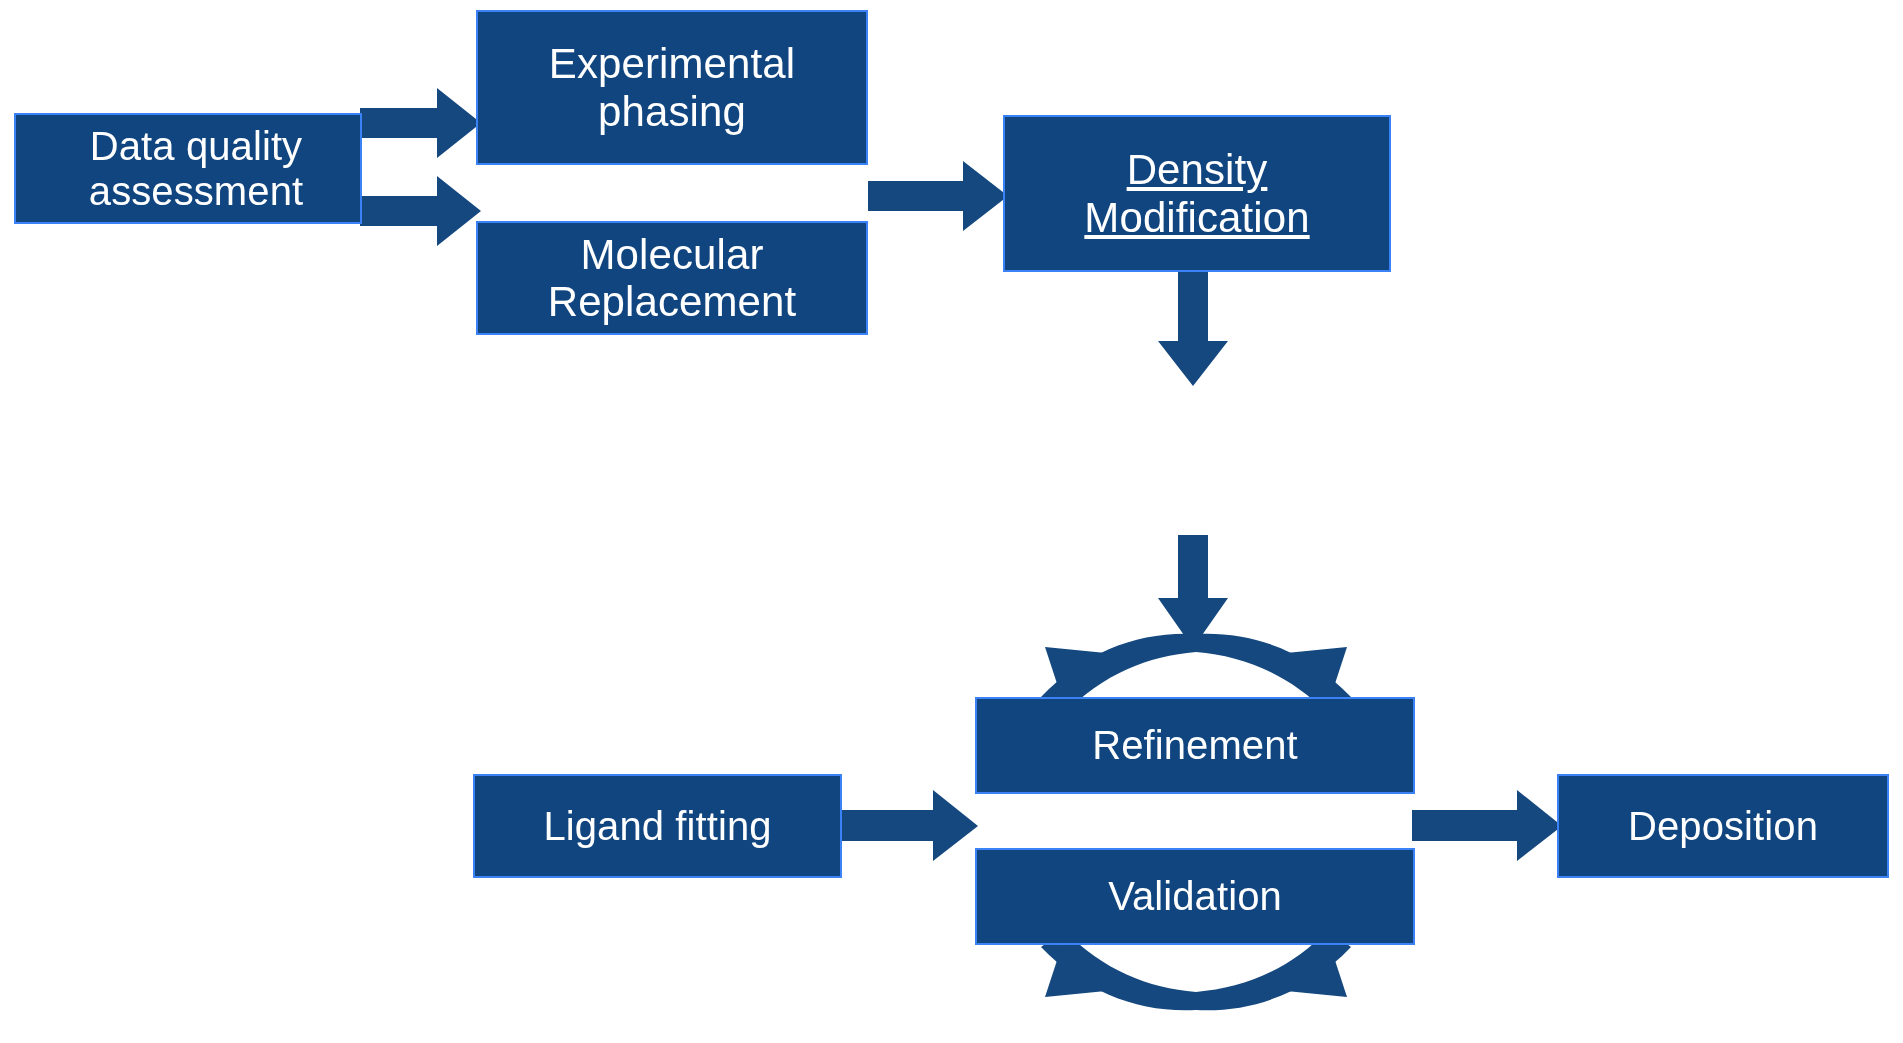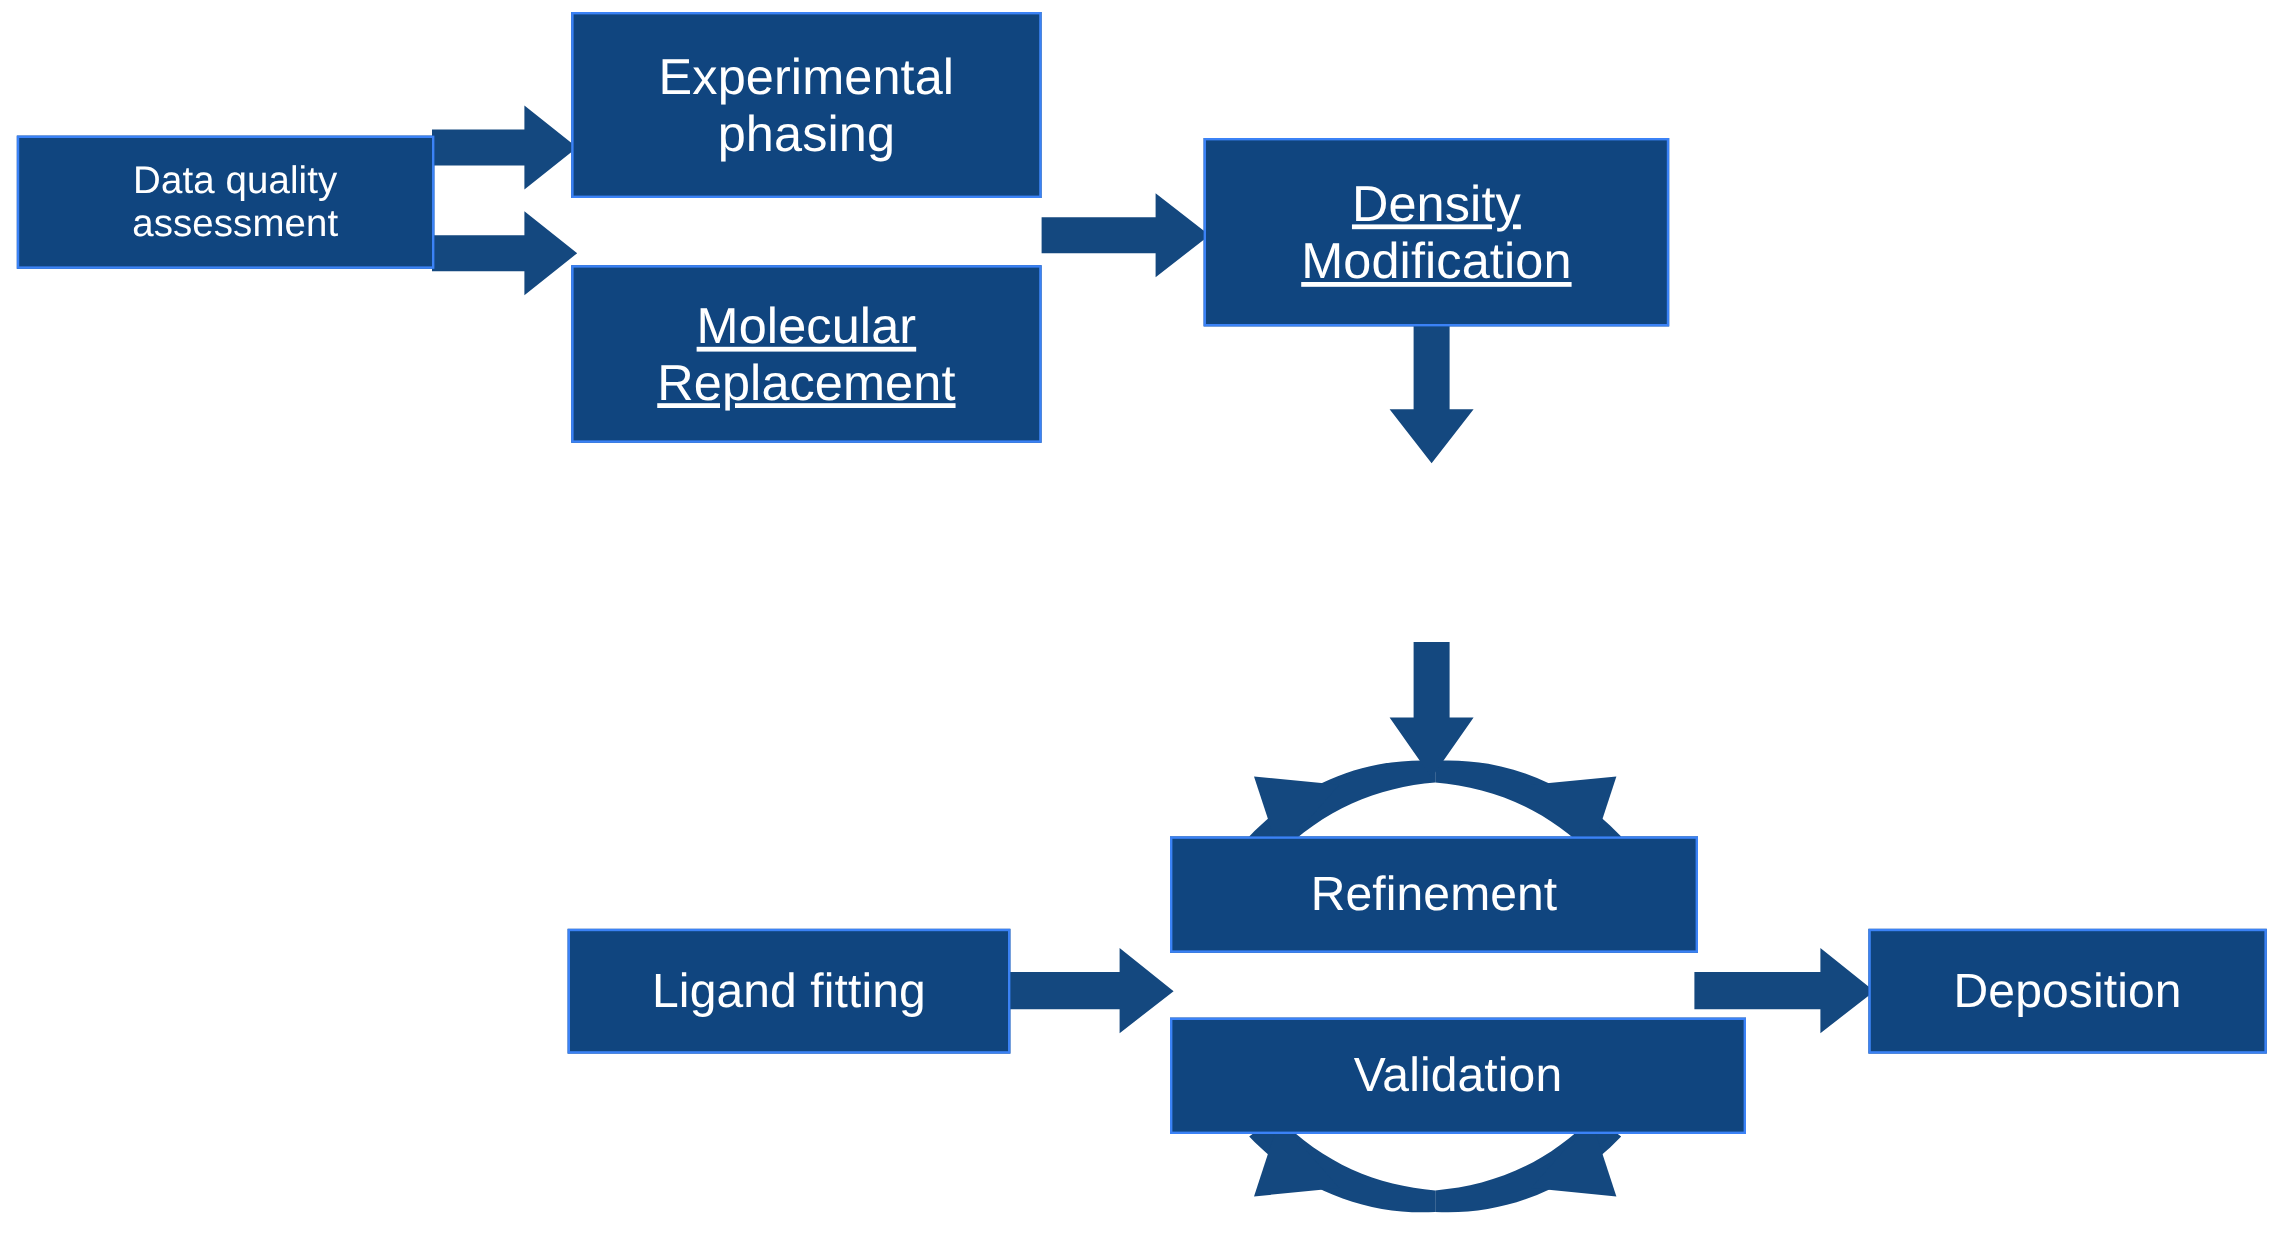--- a/index.html
+++ b/index.html
@@ -35,27 +35,27 @@
     user-select: none;
   }
   .box span {
     display: block;
     width: 100%;
     padding: 0 6px;
     box-sizing: border-box;
   }
 
   
-  #box-data-quality      { left: 14px;   top: 113px; width: 348px; height: 111px; font-size: 32px; padding-left: 16px; }
+  #box-data-quality      { left: 14px;   top: 113px; width: 348px; height: 111px; font-size: 40px; padding-left: 16px; }
   #box-exp-phasing       { left: 476px;  top: 10px;  width: 392px; height: 155px; font-size: 42px; }
-  #box-mol-replacement   { left: 476px;  top: 221px; width: 392px; height: 148px; font-size: 42px; text-decoration: underline; }
+  #box-mol-replacement   { left: 476px;  top: 221px; width: 392px; height: 114px; font-size: 42px; }
   #box-density-mod       { left: 1003px; top: 115px; width: 388px; height: 157px; font-size: 42px; text-decoration: underline; }
   #box-model-rebuilding  { left: 1000px; top: 381px; width: 388px; height: 158px; font-size: 42px; }
   #box-refinement        { left: 975px;  top: 697px; width: 440px; height: 97px;  font-size: 40px; }
-  #box-validation        { left: 975px;  top: 848px; width: 480px; height: 97px;  font-size: 40px; }
+  #box-validation        { left: 975px;  top: 848px; width: 440px; height: 97px;  font-size: 40px; }
   #box-ligand-fitting    { left: 473px;  top: 774px; width: 369px; height: 104px; font-size: 40px; }
   #box-deposition        { left: 1557px; top: 774px; width: 332px; height: 104px; font-size: 40px; }
 
   .svg-layer {
     position: absolute;
     left: 0;
     top: 0;
     width: 1903px;
     height: 1043px;
     pointer-events: none;

